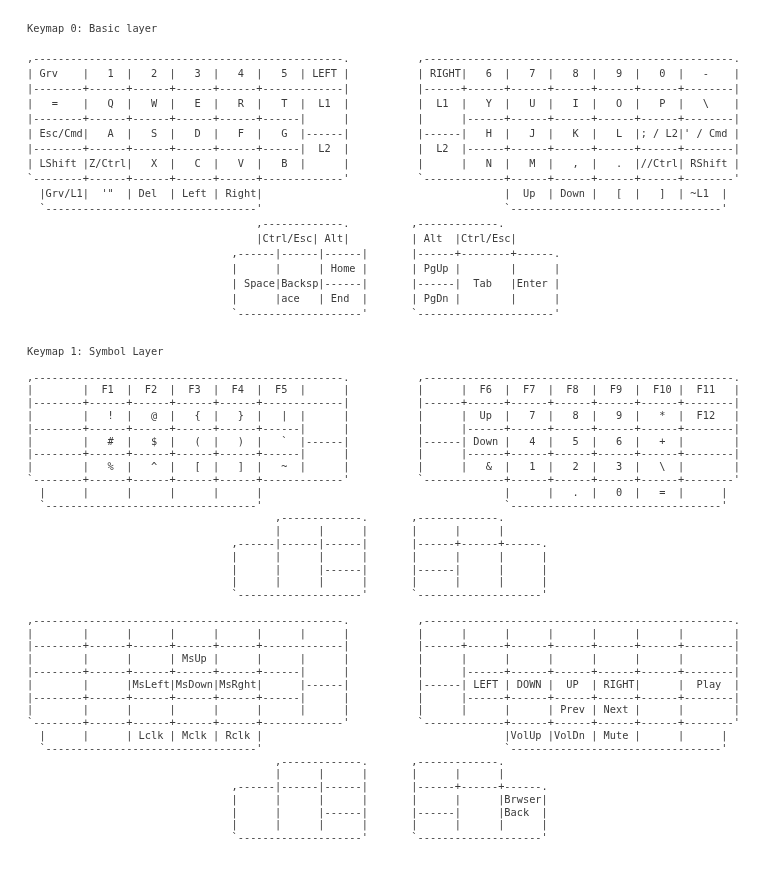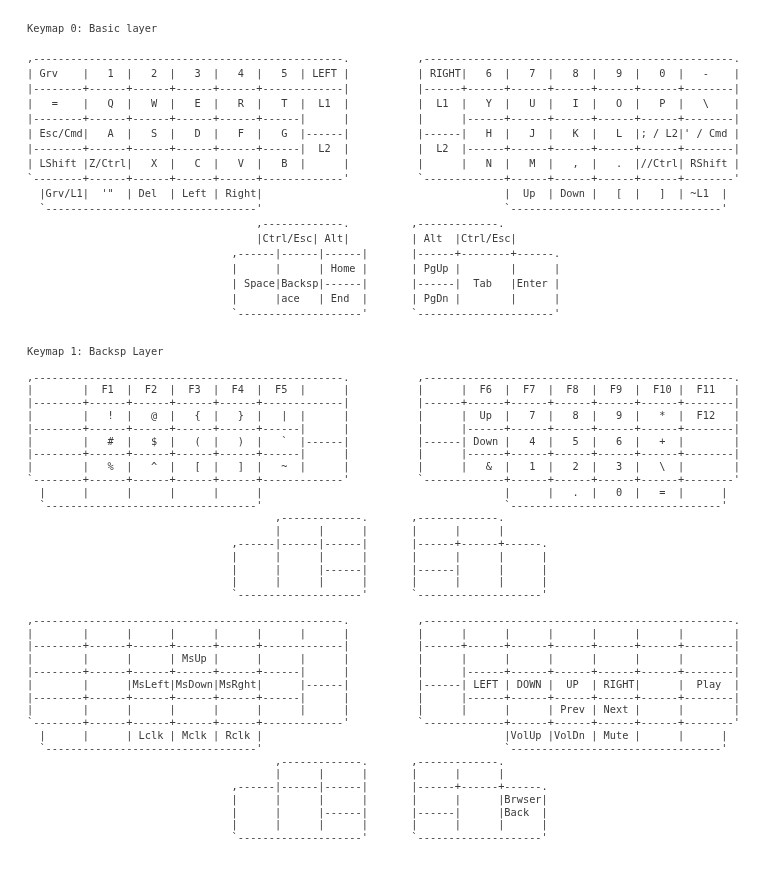--- a/index.html
+++ b/index.html
@@ -53,21 +53,21 @@
                                      ,-------------.          ,-------------.
                                      |Ctrl/Esc| Alt|          | Alt  |Ctrl/Esc|
                                  ,------|------|------|       |------+--------+------.
                                  |      |      | Home |       | PgUp |        |      |
                                  | Space|Backsp|------|       |------|  Tab   |Enter |
                                  |      |ace   | End  |       | PgDn |        |      |
                                  `--------------------'       `----------------------'</pre>
   </section>
 
   <section class="keymap-section s1">
-    <div class="keymap-title">Keymap 1: Backsp Layer</div>
+    <div class="keymap-title">Keymap 1: Symbol Layer</div>
     <pre class="keymap-art">,--------------------------------------------------.           ,--------------------------------------------------.
 |        |  F1  |  F2  |  F3  |  F4  |  F5  |      |           |      |  F6  |  F7  |  F8  |  F9  |  F10 |  F11   |
 |--------+------+------+------+------+-------------|           |------+------+------+------+------+------+--------|
 |        |   !  |   @  |   {  |   }  |   |  |      |           |      |  Up  |   7  |   8  |   9  |   *  |  F12   |
 |--------+------+------+------+------+------|      |           |      |------+------+------+------+------+--------|
 |        |   #  |   $  |   (  |   )  |   `  |------|           |------| Down |   4  |   5  |   6  |   +  |        |
 |--------+------+------+------+------+------|      |           |      |------+------+------+------+------+--------|
 |        |   %  |   ^  |   [  |   ]  |   ~  |      |           |      |   &amp;  |   1  |   2  |   3  |   \  |        |
 `--------+------+------+------+------+-------------'           `-------------+------+------+------+------+--------'
   |      |      |      |      |      |                                       |      |   .  |   0  |   =  |      |

